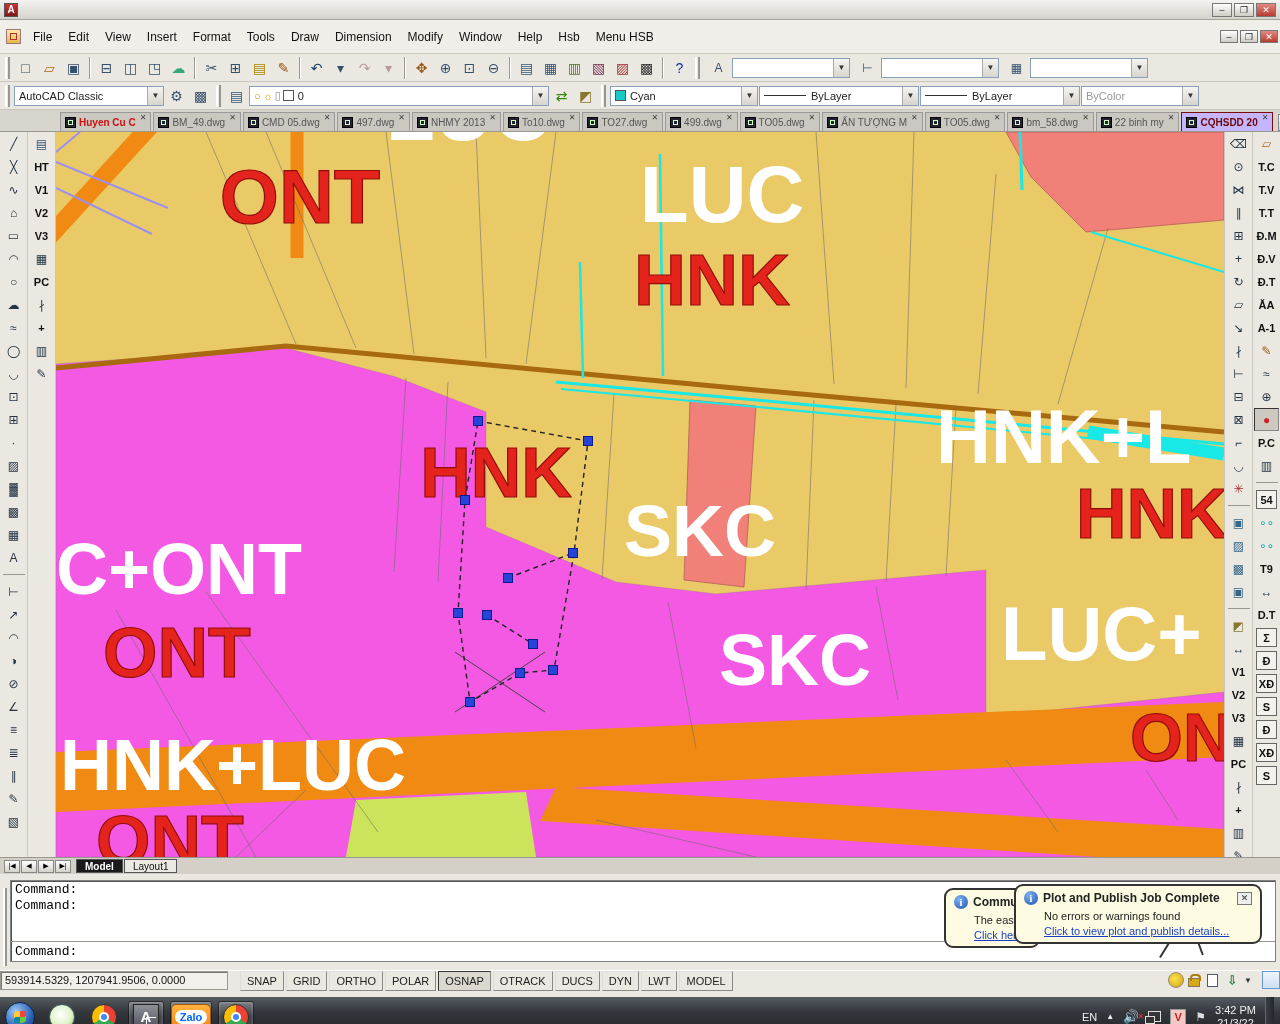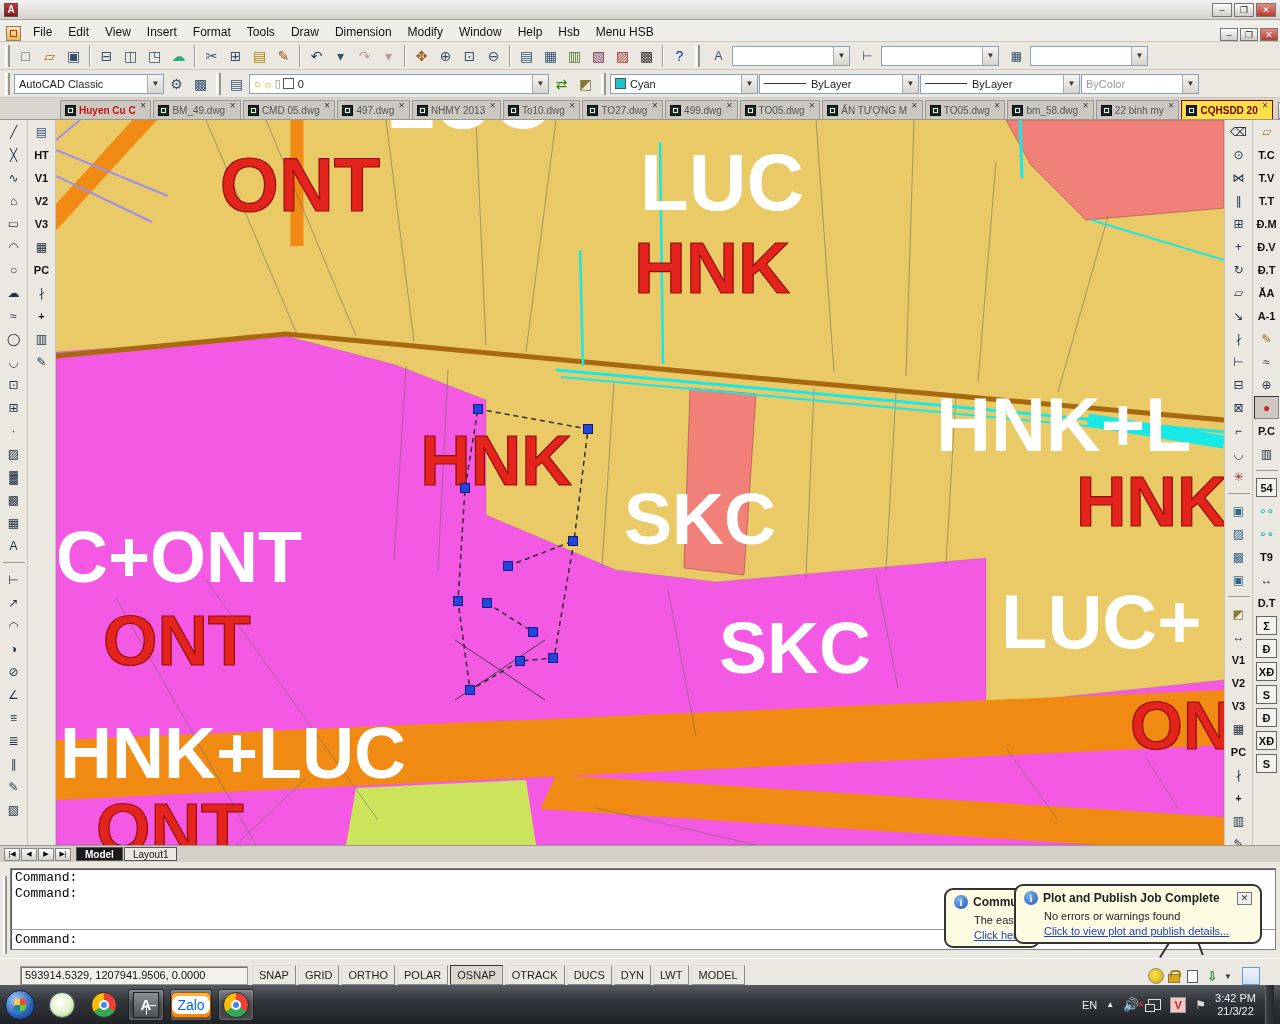--- a/index.html
+++ b/index.html
@@ -13,21 +13,21 @@
 
   
   #titlebar{height:20px;display:flex;align-items:center;background:linear-gradient(#f4f3f0,#d5d2cb);border-bottom:1px solid #a7a49c;padding:0 4px;gap:5px}
   .app-ico{width:14px;height:14px;background:linear-gradient(#c33,#801818);border:1px solid #555;color:#fff;font-size:10px;font-weight:bold;display:flex;align-items:center;justify-content:center}
   #title-text{font-size:12px;color:#111;white-space:nowrap;overflow:hidden}
   .winbtns{margin-left:auto;display:flex;gap:2px}
   .wbtn{width:20px;height:14px;border:1px solid #777;background:linear-gradient(#fdfdfd,#cfcdc6);font-size:9px;line-height:12px;text-align:center;color:#222}
   .wbtn.close{background:linear-gradient(#e08b80,#b83c30);color:#fff}
 
   
-  #menubar{height:22px;display:flex;align-items:flex-end;background:#f0eee9;border-bottom:1px solid #c9c6be;padding:0 2px}
+  #menubar{height:34px;display:flex;align-items:center;background:#f0eee9;border-bottom:1px solid #c9c6be;padding:0 2px}
   .doc-ico{width:15px;height:15px;background:linear-gradient(#ffe9a8,#e8b84a);border:1px solid #977;margin:0 4px;position:relative}
   .doc-ico:after{content:"";position:absolute;inset:3px;border:1px solid #a33}
   .menu-item{padding:2px 8px;font-size:12px;color:#111;cursor:default}
   #menubar .winbtns .wbtn{width:18px;height:13px}
 
   
   .toolrow{height:28px;display:flex;align-items:center;background:var(--ui-face);border-bottom:1px solid #c9c6be;padding:0 2px;gap:1px}
   .grip{width:5px;height:22px;border-left:2px solid #fff;border-right:2px solid #9a978f;margin:0 3px}
   .tbtn{width:23px;height:23px;display:flex;align-items:center;justify-content:center;font-size:14px;color:#35506e}
   .tsep{width:2px;height:22px;border-left:1px solid #9a978f;border-right:1px solid #fff;margin:0 3px}
@@ -40,21 +40,21 @@
   .ltline{width:42px;border-top:1.5px solid #333;margin-right:5px}
   .li-ic{font-size:11px;margin-right:2px}
 
   
   #doctabs{height:22px;background:#d8d5ce;border-bottom:1px solid #9a978f;display:flex;align-items:flex-end;padding:1px 2px 0 60px;gap:2px}
   .dtab{display:flex;align-items:center;gap:3px;height:19px;padding:0 4px;background:#cbc8c1;border:1px solid #999;border-bottom:none;font-size:10px;color:#555;white-space:nowrap}
   .dtab .dwg-icon{width:11px;height:11px;background:#223;border:1px solid #000;position:relative}
   .dtab .dwg-icon:after{content:"";position:absolute;inset:2px;border:1px solid #cfb}
   .dtab .tabx{font-size:8px;color:#444;margin-left:1px;align-self:flex-start}
   .dtab.red .lbl{color:#c11;font-weight:bold}
-  .dtab.active{background:#fde047;border-color:#7a0c0c}
+  .dtab.active{background:#c4b5fd;border-color:#7a0c0c}
   .dtab.active .lbl{color:#6e0505;font-weight:bold}
   .tabscroll{width:17px;height:17px;border:1px solid #888;background:linear-gradient(#fff,#d4d1ca);font-size:8px;display:flex;align-items:center;justify-content:center;margin-left:3px}
 
   
   #main{display:flex;height:725px}
   .vcol{width:28px;background:var(--ui-face);display:flex;flex-direction:column;align-items:center;border-right:1px solid #c9c6be;overflow:hidden}
   .vcol.rb{border-right:none;border-left:1px solid #c9c6be}
   .vbtn{width:25px;height:23px;display:flex;align-items:center;justify-content:center;font-size:12px;color:#234;flex:0 0 auto}
   .vbtn.lblb{font-weight:bold;font-size:11px;color:#111}
   .vbtn.boxed{border:1px solid #666;height:19px;width:21px;margin:2px 0;background:#f4f2ec;font-weight:bold}
@@ -83,21 +83,21 @@
 
   
   #cmdarea{height:96px;background:var(--ui-face);position:relative;padding:6px 4px 2px 10px}
   #cmdhandle{position:absolute;left:3px;top:14px;bottom:4px;width:4px;border-left:2px solid #fff;border-right:2px solid #9a978f}
   #cmdbox{height:82px;background:#fff;border:1px solid #808080;box-shadow:inset 1px 1px 0 #555;font-family:"Liberation Mono","DejaVu Sans Mono",monospace;font-size:13px;color:#000;display:flex;flex-direction:column}
   #cmdhist{flex:1;padding:1px 4px;overflow:hidden}
   .cmdline{line-height:16px;white-space:pre}
   #cmdprompt{border-top:1px solid #9a978f;padding:1px 4px;line-height:17px}
 
   
-  #statusbar{height:27px;background:var(--ui-face);border-top:1px solid #fff;display:flex;align-items:flex-end;padding:0 20px;gap:4px}
+  #statusbar{height:27px;background:var(--ui-face);border-top:1px solid #fff;display:flex;align-items:flex-start;padding:0 0;gap:12px}
   #coords{width:228px;height:19px;border:1px solid #9a978f;box-shadow:inset 1px 1px 0 #777;background:#f2f0ea;font-size:11px;padding:2px 4px;color:#111;white-space:nowrap}
   .stgl{height:20px;padding:0 6px;border:1px outset #ddd;background:var(--ui-face);font-size:11px;color:#222;display:flex;align-items:center}
   .stgl.pressed{border:1px inset #888;background:#dcd8cf}
   #traygrp{margin-left:auto;display:flex;align-items:center;gap:4px}
   .tray-ic{width:16px;height:16px;display:flex;align-items:center;justify-content:center;font-size:11px}
   .ic-comm{background:radial-gradient(circle at 40% 40%,#ffe34d,#caa211);border-radius:50%;border:1px solid #987}
   .ic-lock{width:12px;height:9px;background:#d9a915;border:1px solid #875;margin-top:5px;position:relative}
   .ic-lock:before{content:"";position:absolute;left:1px;top:-5px;width:7px;height:5px;border:2px solid #a87f10;border-bottom:none;border-radius:4px 4px 0 0}
   .ic-page{width:11px;height:13px;background:#fff;border:1px solid #557}
   .ic-plot{color:#1a7d2e;font-weight:bold;font-size:13px}
@@ -109,21 +109,21 @@
   .tapp{height:32px;min-width:36px;display:flex;align-items:center;justify-content:center;border-radius:3px}
   .tapp.active{background:linear-gradient(rgba(255,255,255,.28),rgba(255,255,255,.08) 50%,rgba(255,255,255,.16));border:1px solid rgba(0,0,0,.6);box-shadow:inset 0 0 3px rgba(255,255,255,.4)}
   .ic-start{width:30px;height:30px;border-radius:50%;background:radial-gradient(circle at 35% 30%,#9fc8f5,#2a62b8 60%,#123a75);border:1px solid #0a2548;position:relative}
   .ic-start:after{content:"";position:absolute;inset:8px;background:conic-gradient(#e44 0 25%,#6c3 25% 50%,#18a 50% 75%,#fc3 75%);border-radius:3px;transform:skewY(-6deg)}
   .ic-coccoc{width:26px;height:26px;border-radius:50%;background:radial-gradient(circle at 45% 40%,#fff,#dff3c8 55%,#7ab648);border:1px solid #466}
   .ic-chrome{width:26px;height:26px;border-radius:50%;background:conic-gradient(#ea4335 0 33%,#34a853 33% 66%,#fbbc05 66%);position:relative;border:1px solid #333}
   .ic-chrome:after{content:"";position:absolute;inset:7px;background:#4285f4;border:2px solid #fff;border-radius:50%}
   .ic-acad{width:26px;height:26px;background:linear-gradient(#8d9097,#4d5056);border:1px solid #222;color:#fff;font-weight:bold;font-size:15px;display:flex;align-items:center;justify-content:center;position:relative}
   .ic-acad:after{content:"";position:absolute;right:2px;bottom:2px;width:9px;height:9px;border-left:1px solid #fff;border-top:1px solid #fff}
   .ic-zalo{width:40px;height:26px;border-radius:5px;background:linear-gradient(#ffb340,#f28411);border:1px solid #a55c00;color:#fff;display:flex;align-items:center;justify-content:center}
-  .ic-zalo .zl{background:#fff;color:#0068ff;font-size:14px;font-weight:normal;border-radius:7px;padding:1px 5px}
+  .ic-zalo .zl{background:#fff;color:#0068ff;font-size:11px;font-weight:bold;border-radius:7px;padding:1px 5px}
   #tbtray{margin-left:auto;display:flex;align-items:center;gap:9px;color:#eee;padding-right:4px}
   #tbtray .sm{font-size:11px}
   .tup{font-size:8px}
   .spk{position:relative;font-size:13px}
   .spk:after{content:"✕";position:absolute;right:-5px;top:3px;color:#e33;font-size:8px;font-weight:bold}
   .net{width:13px;height:11px;border:1px solid #ddd;position:relative}
   .net:after{content:"";position:absolute;left:-4px;bottom:-3px;width:8px;height:6px;border:1px solid #ddd;background:#333}
   .vkey{width:16px;height:16px;background:#f3c9c4;border:1px solid #999;color:#c22;font-weight:bold;font-size:11px;display:flex;align-items:center;justify-content:center}
   .flag{font-size:12px;color:#ddd}
   #clock{text-align:center;font-size:11px;line-height:13px}

